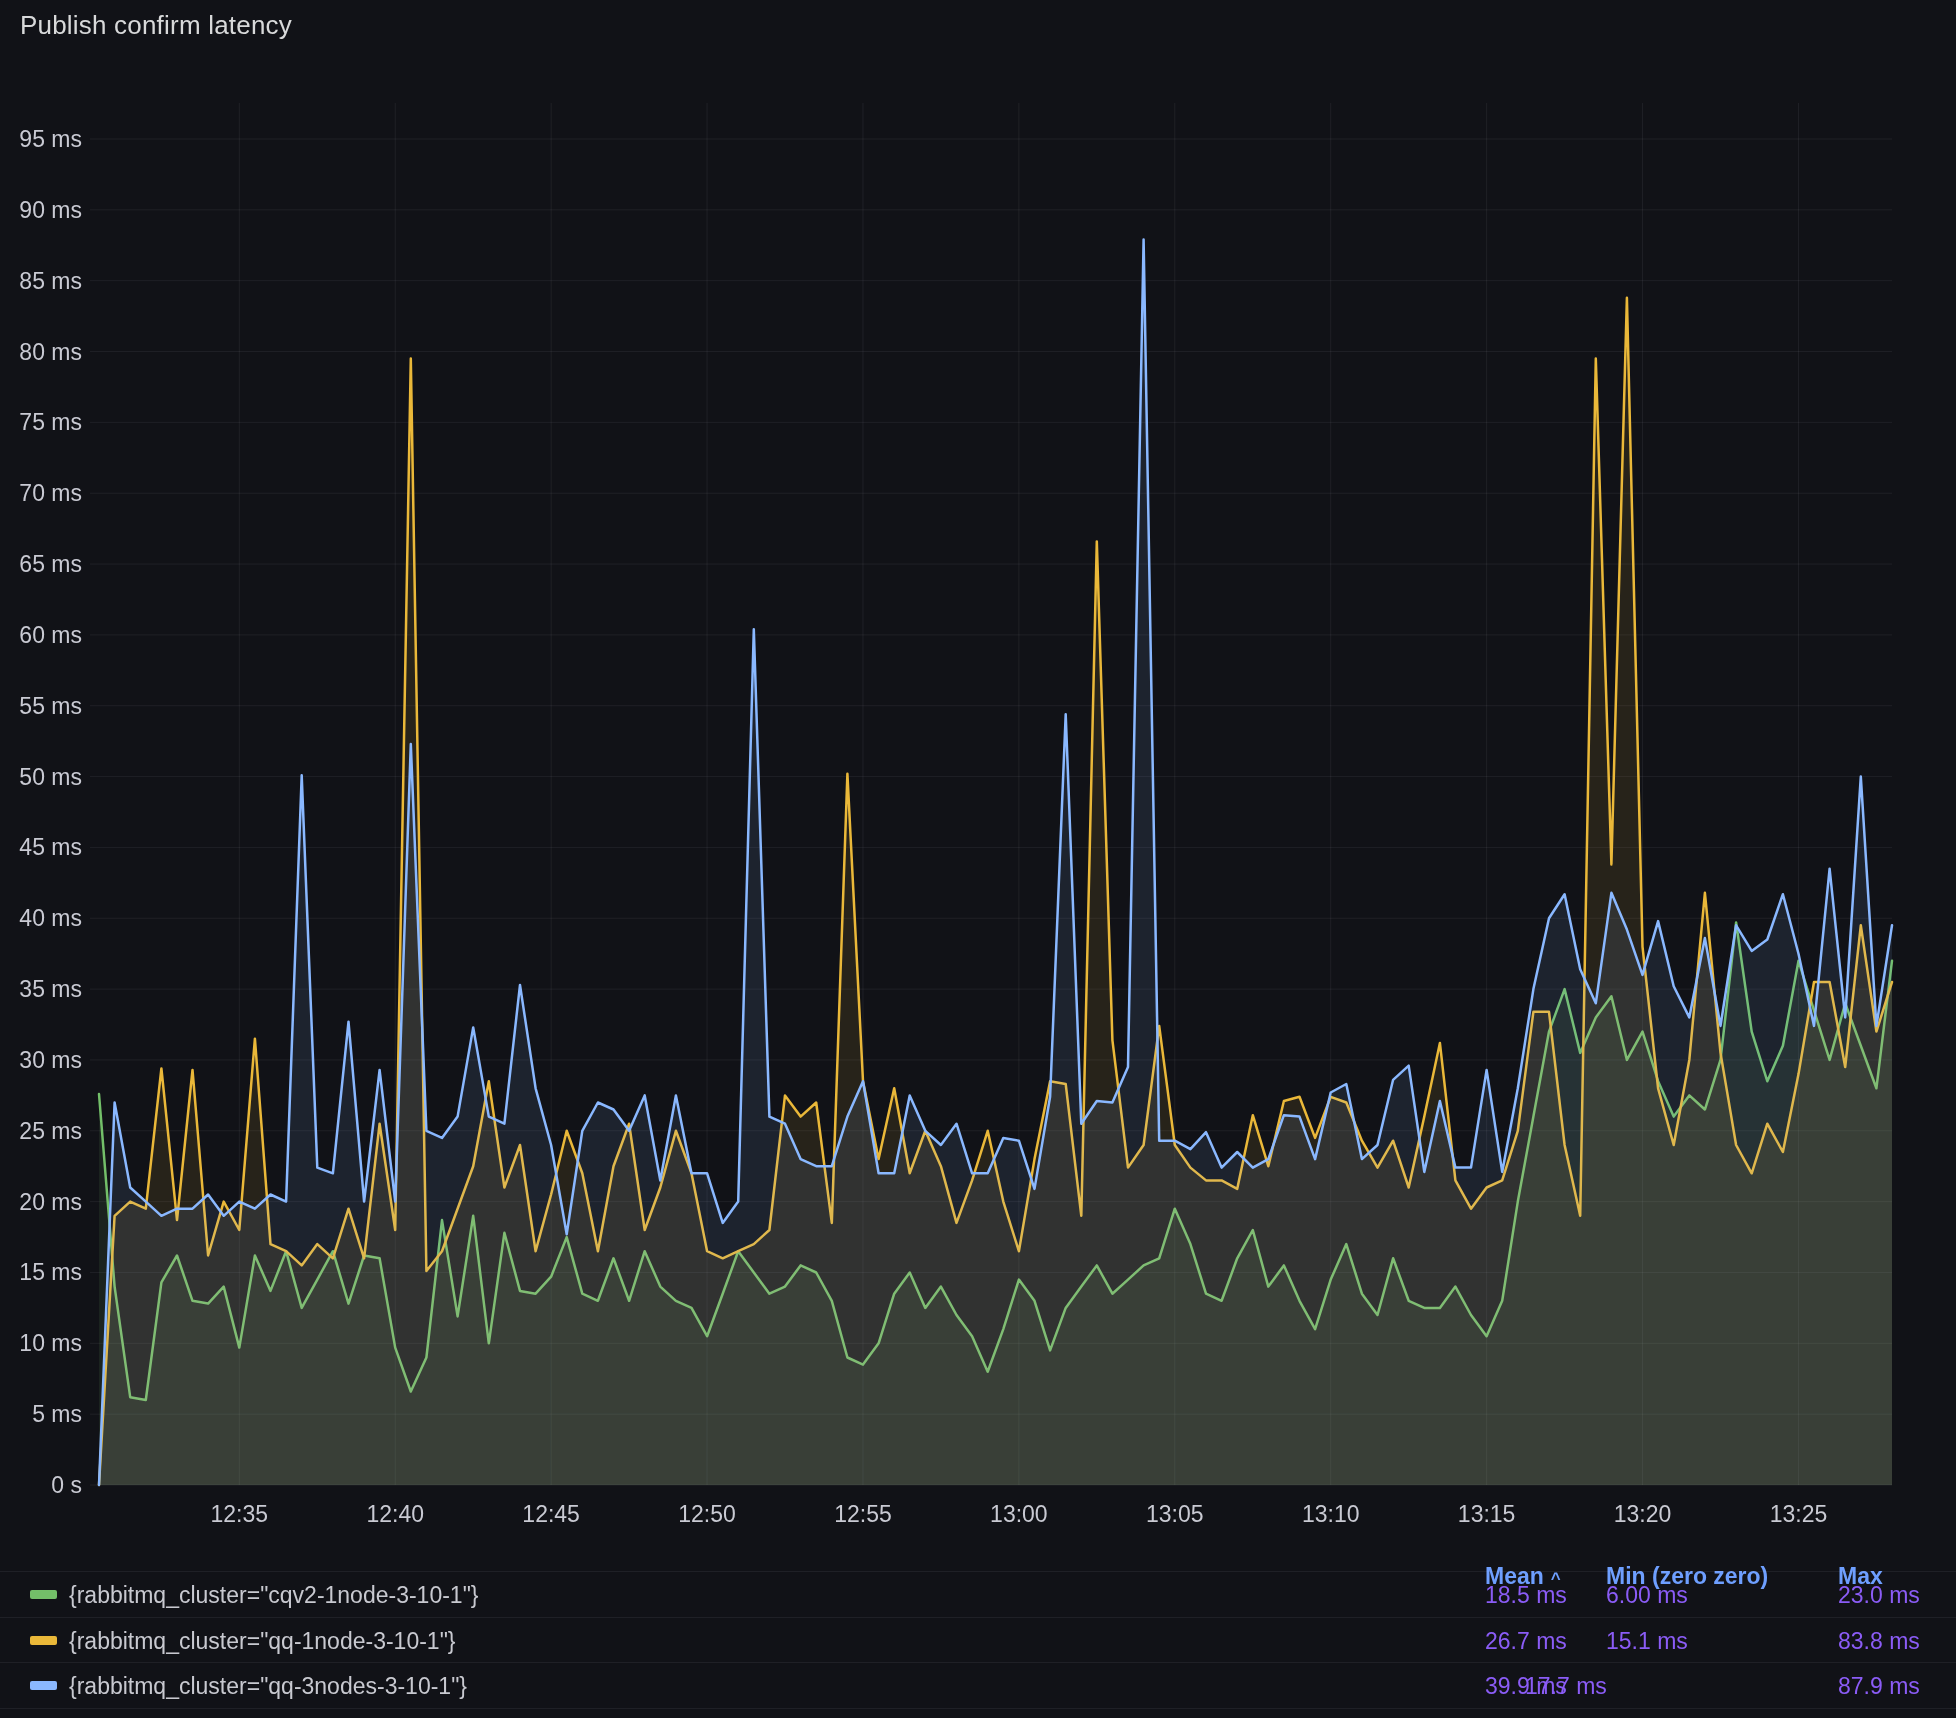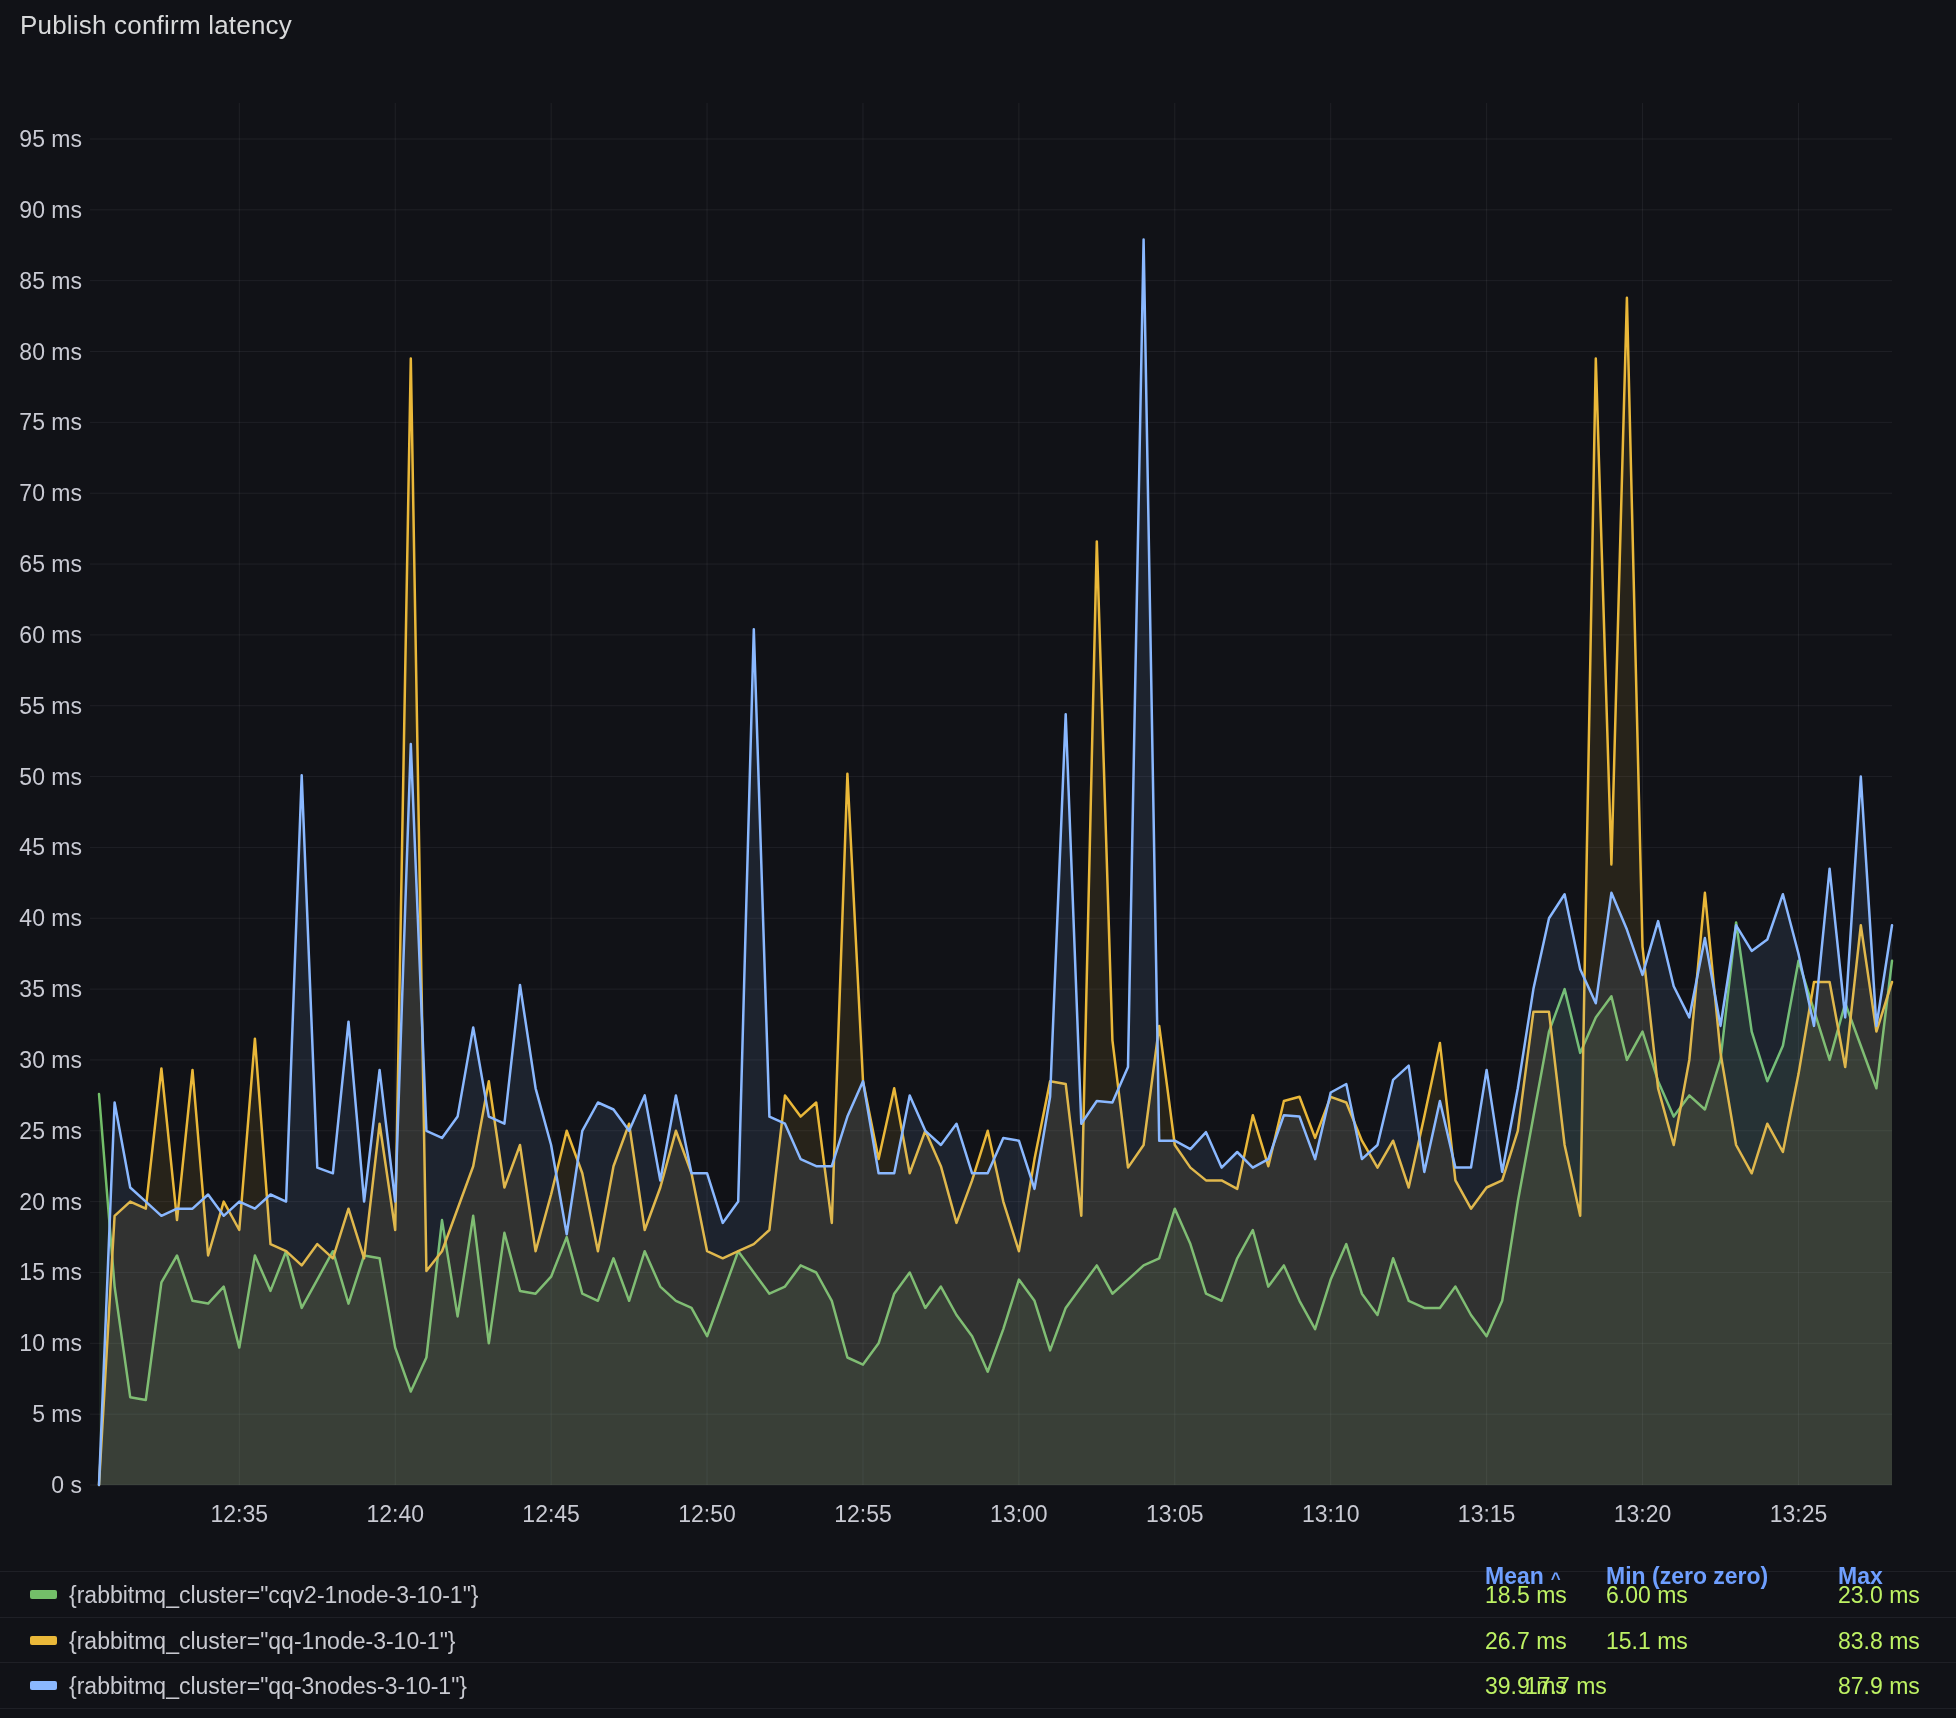--- a/index.html
+++ b/index.html
@@ -6,21 +6,21 @@
   .panel{position:relative;width:1956px;height:1718px;background:#111217;
          font-family:"Liberation Sans",sans-serif;overflow:hidden;}
   .panel-title{position:absolute;top:10px;left:0;width:100%;
          font-size:26px;font-weight:500;color:#D8D9DA;letter-spacing:.2px;cursor:pointer;padding-left:20px;}
   svg text{font-family:"Liberation Sans",sans-serif;}
   .sep{position:absolute;left:0;width:1956px;height:1px;background:rgba(204,204,220,0.08);}
   .hcell{position:absolute;top:1537px;font-size:23px;font-weight:700;color:#6E9FFF;cursor:pointer;white-space:nowrap;margin-top:26px;}
   .caret{font-size:17px;margin-left:7px;color:#6E9FFF;}
   .lrow-label{position:absolute;left:69px;font-size:23px;color:#C8C9D0;white-space:nowrap;cursor:pointer;}
   .swatch{position:absolute;left:30px;width:27px;height:9px;border-radius:2px;cursor:pointer;}
-  .stat{position:absolute;font-size:23px;color:#bef264;white-space:nowrap;}
+  .stat{position:absolute;font-size:23px;color:#8b5cf6;white-space:nowrap;}
   .row-anchor{position:absolute;left:0;width:1956px;height:45px;}
 </style>
 </head>
 <body>
 
 <div class="panel">
 
   <div class="panel-title">Publish confirm latency</div>
 
   <svg id="chart" width="1956" height="1545" style="position:absolute;top:0;left:0;">

